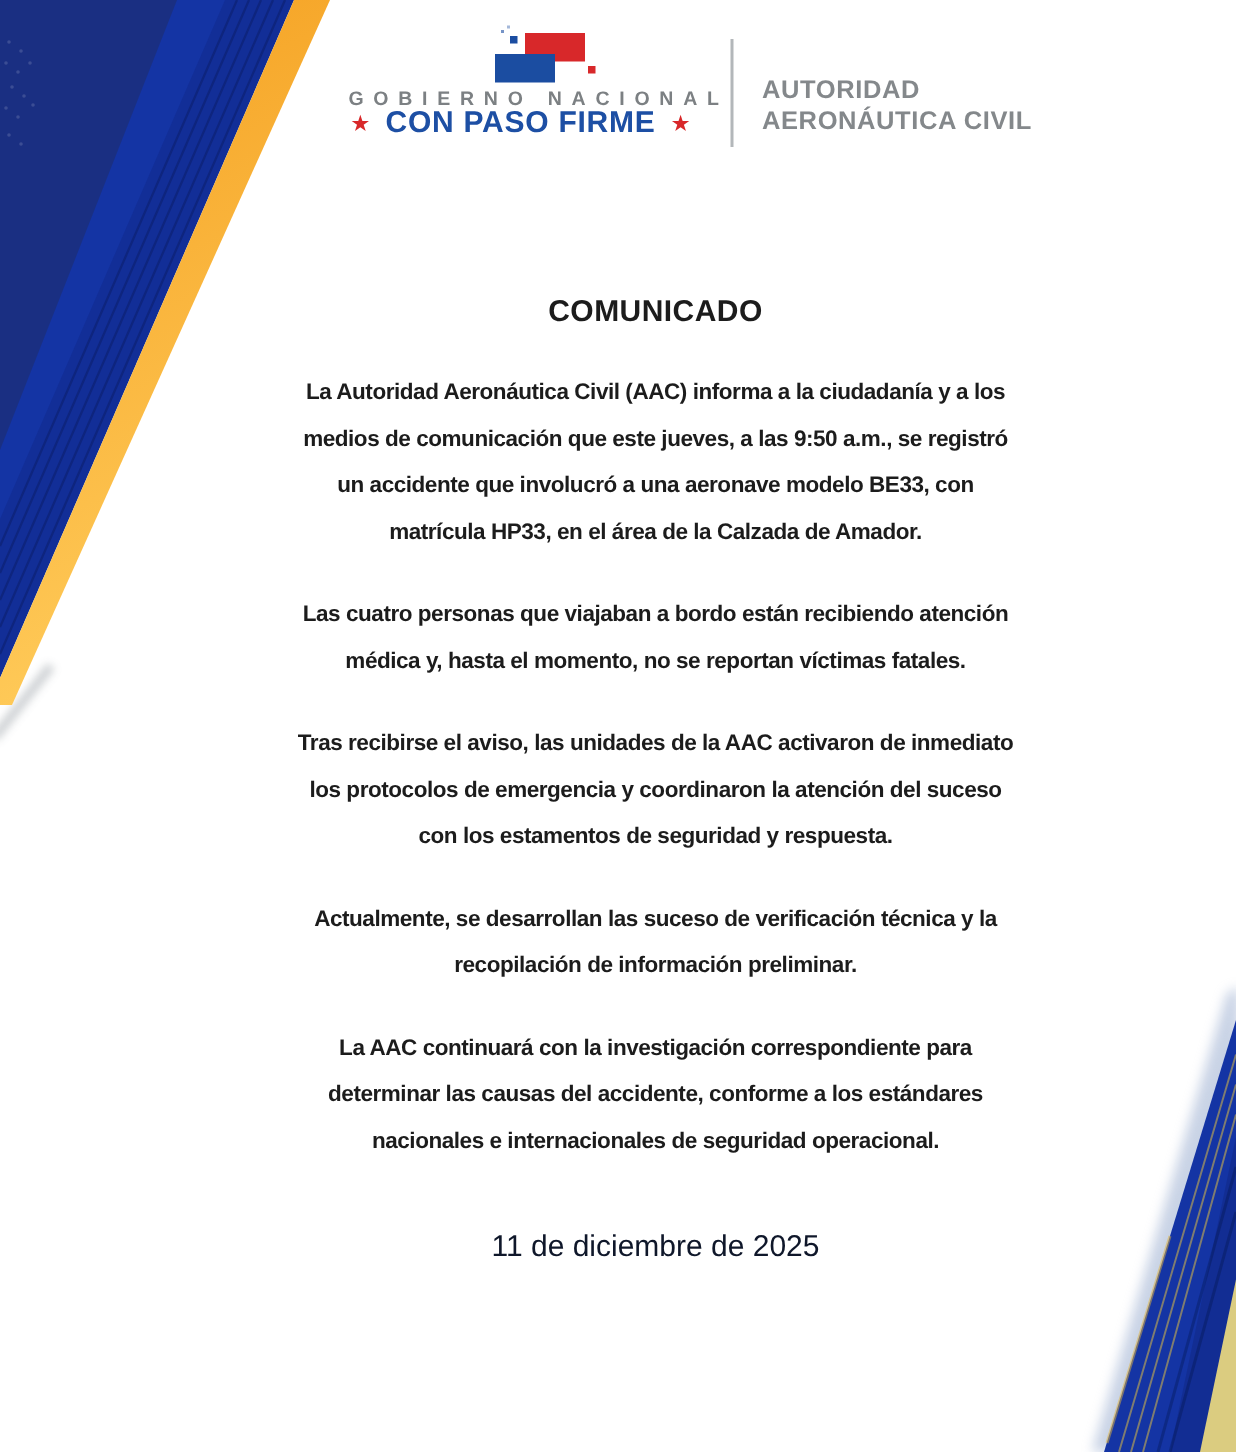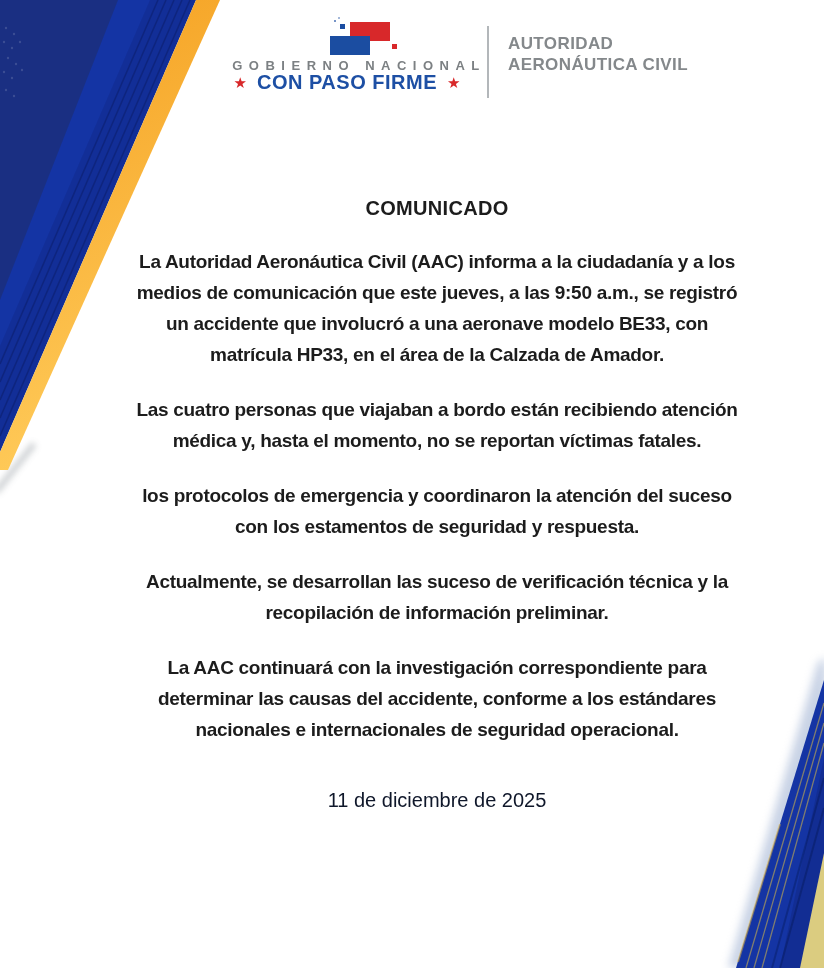--- a/index.html
+++ b/index.html
@@ -42,36 +42,36 @@
   .gov-main .slogan{
     font-size:20px;font-weight:800;color:var(--brand-blue);
     letter-spacing:0.5px;white-space:nowrap;
   }
   .gov-main .star{font-size:15px;color:var(--flag-red);line-height:1;}
   .divider{
     position:absolute;left:487px;top:26px;width:2px;height:72px;
     background:#B3B7BA;
   }
   .org{
-    position:absolute;left:508px;top:33px;
+    position:absolute;left:508px;top:49px;
     font-size:17px;font-weight:700;color:var(--org-gray);
     letter-spacing:0.4px;line-height:21px;white-space:nowrap;
   }
 
   .content{
     position:absolute;left:92px;top:193px;width:690px;
     text-align:center;color:var(--ink);
   }
   .doc-title{
     font-size:20px;font-weight:800;line-height:31px;
     letter-spacing:0.3px;margin-bottom:22px;
   }
   .para{margin-bottom:24px;}
   .para-line{
-    font-size:19px;font-weight:700;line-height:31px;
+    font-size:15px;font-weight:700;line-height:31px;
     letter-spacing:-0.3px;white-space:nowrap;
   }
   .doc-date{
     margin-top:40px;
     font-size:20px;font-weight:400;line-height:31px;color:#0f172a;
   }
 </style>
 </head>
 <body>
 
@@ -182,20 +182,21 @@
     <div class="para-line">un accidente que involucró a una aeronave modelo BE33, con</div>
     <div class="para-line">matrícula HP33, en el área de la Calzada de Amador.</div>
   </div>
 
   <div class="para">
     <div class="para-line">Las cuatro personas que viajaban a bordo están recibiendo atención</div>
     <div class="para-line">médica y, hasta el momento, no se reportan víctimas fatales.</div>
   </div>
 
   <div class="para">
+    <div class="para-line">Tras recibirse el aviso, las unidades de la AAC activaron de inmediato</div>
     <div class="para-line">los protocolos de emergencia y coordinaron la atención del suceso</div>
     <div class="para-line">con los estamentos de seguridad y respuesta.</div>
   </div>
 
   <div class="para">
     <div class="para-line">Actualmente, se desarrollan las suceso de verificación técnica y la</div>
     <div class="para-line">recopilación de información preliminar.</div>
   </div>
 
   <div class="para">

